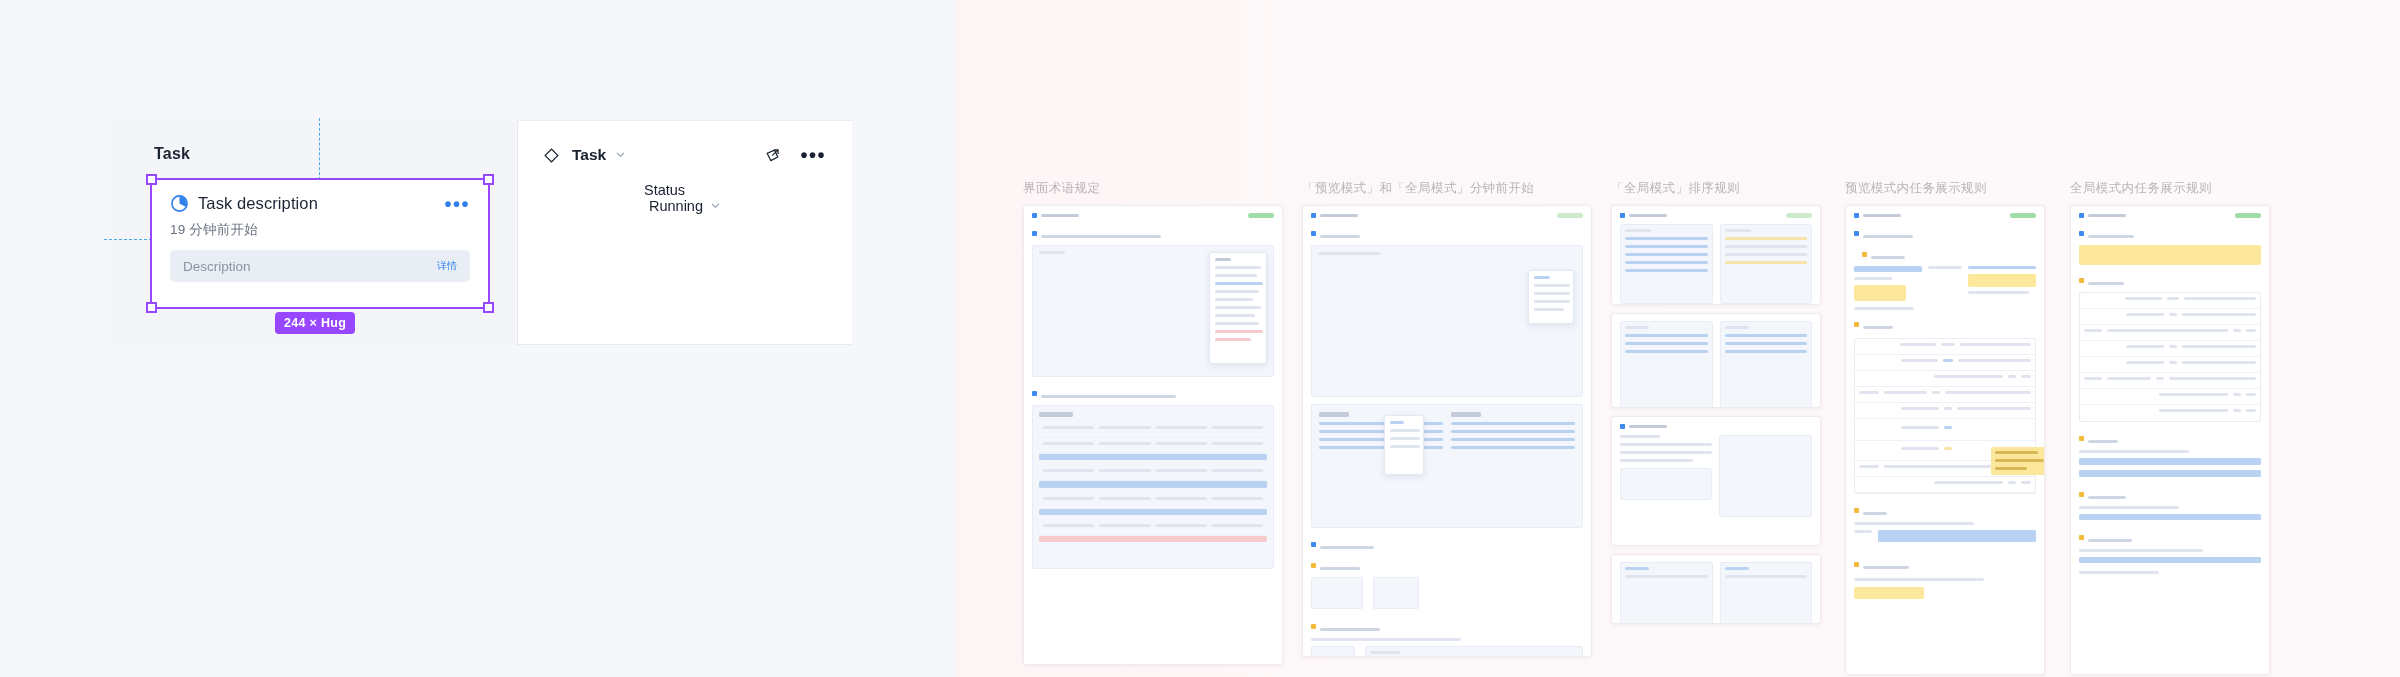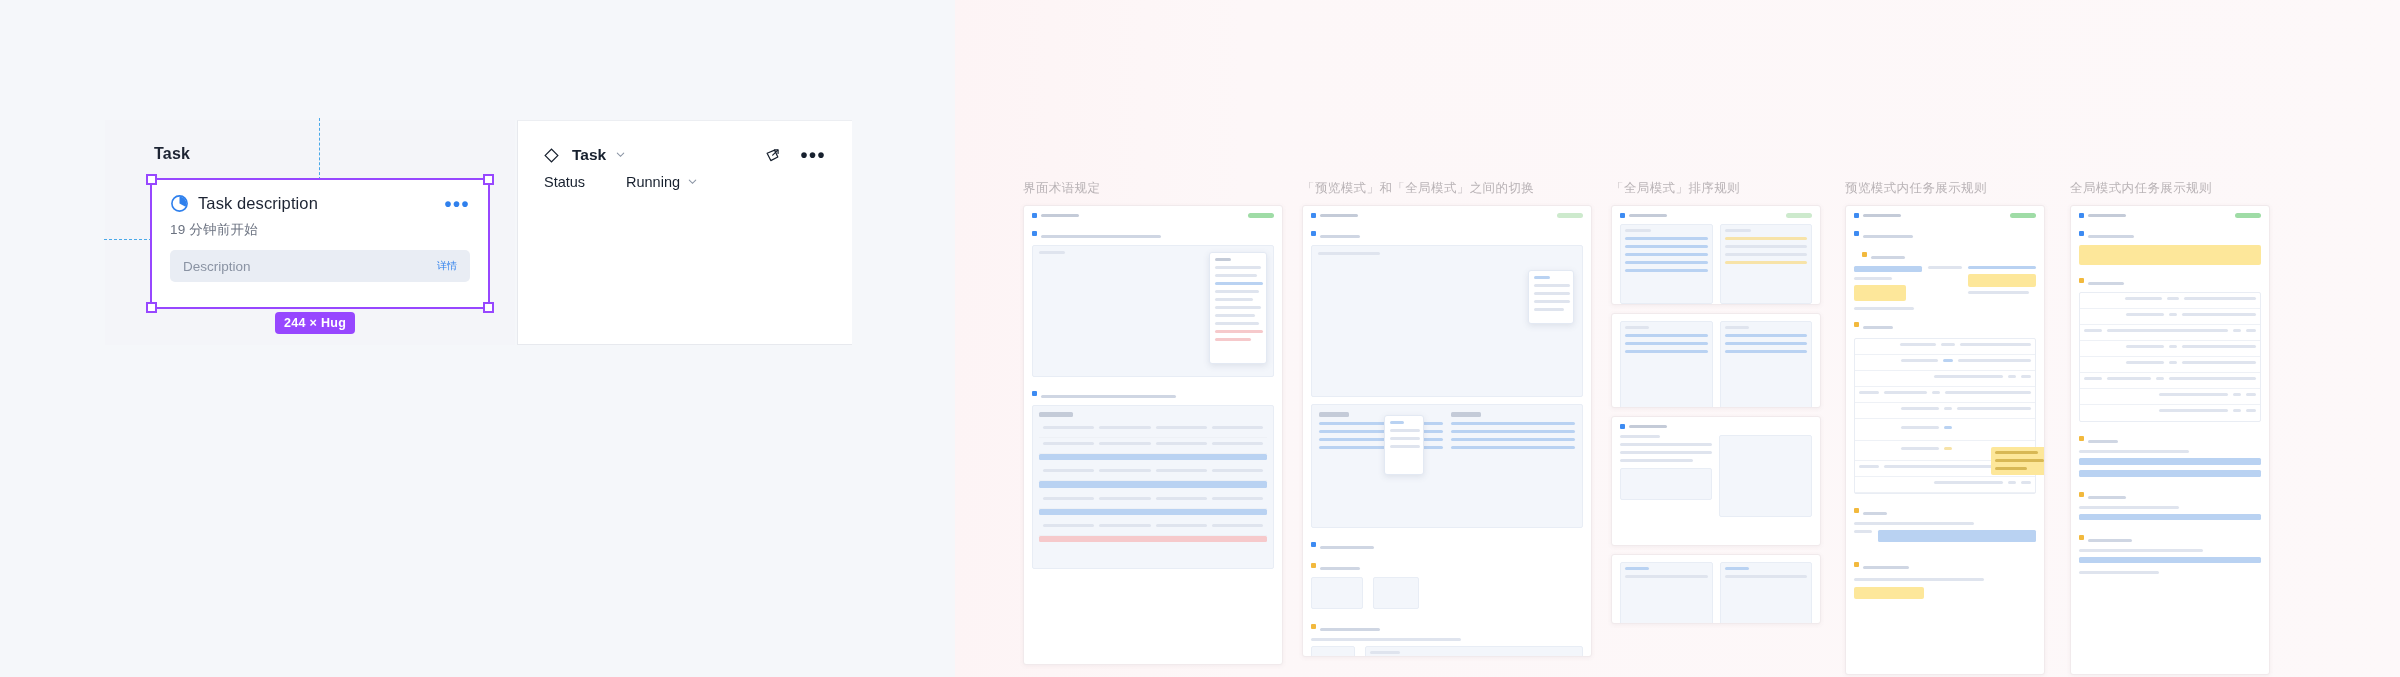--- a/index.html
+++ b/index.html
@@ -57,21 +57,21 @@
      background:#fff;border-left:1px solid #e7e9ee;border-top:1px solid #eceef2;
      border-bottom:1px solid #e7e9ee;box-sizing:border-box;padding:22px 26px 0 26px;}
   .pp-header{display:flex;align-items:center;height:24px;}
   .diamond-icon{width:15px;height:15px;flex:0 0 auto;margin-right:13px;}
   .pp-title{font-size:15.5px;font-weight:bold;color:#17202e;}
   .pp-caret{margin-left:9px;color:#8b95a5;}
   .pp-actions{margin-left:auto;display:flex;align-items:center;gap:19px;}
   .detach-icon{width:17px;height:17px;cursor:pointer;}
   .pp-dots{color:#17202e;font-size:20px;line-height:8px;letter-spacing:1.5px;
      font-weight:bold;cursor:pointer;}
-  .pp-row{display:flex;align-items:center;height:29px;margin-top:0;}
+  .pp-row{display:flex;align-items:center;height:29px;margin-top:15px;flex-direction:column;}
   .pp-label{font-size:14.5px;color:#17202e;width:82px;flex:0 0 auto;}
   .pp-value{font-size:14.5px;color:#17202e;display:flex;align-items:center;}
   .pp-value .pp-caret{margin-left:7px;}
   .toggle{width:32px;height:18px;border-radius:9px;background:#1a8cf0;
      position:relative;cursor:pointer;flex:0 0 auto;}
   .toggle .knob{position:absolute;right:2px;top:2px;width:14px;height:14px;
      border-radius:50%;background:#fff;}
 
   
   .board{position:absolute;top:0;left:955px;width:1445px;height:677px;}
@@ -248,21 +248,21 @@
             <span class="ln tbl-c"></span>
             <span class="ln tbl-c"></span>
             <span class="ln tbl-c"></span>
           </div>
         <div class="ln pink" style="width:100%;height:6px;"></div>
       </div>
     </div>
   </div>
 
   <div class="board-col" style="left:347px;width:290px;">
-    <div class="board-title">「预览模式」和「全局模式」之间的切换</div>
+    <div class="board-title">「预览模式」和「全局模式」分钟前开始</div>
     <div class="board-sheet" style="height:452px;">
       <div class="sheet-topbar">
         <span class="hdr-dot"></span>
           <div class="ln dark" style="width:96px;"></div>
           <div class="pill"></div>
       </div>
       <div style="margin:3px 0;"><span class="hdr-dot"></span><span style="display:inline-block;width:40px;height:3px;background:#cfd6e3;border-radius:1.5px;"></span></div>
       <div class="blk" style="height:150px;position:relative;">
         <div style="padding:6px;">
             <div class="ln" style="width:62px;"></div>

